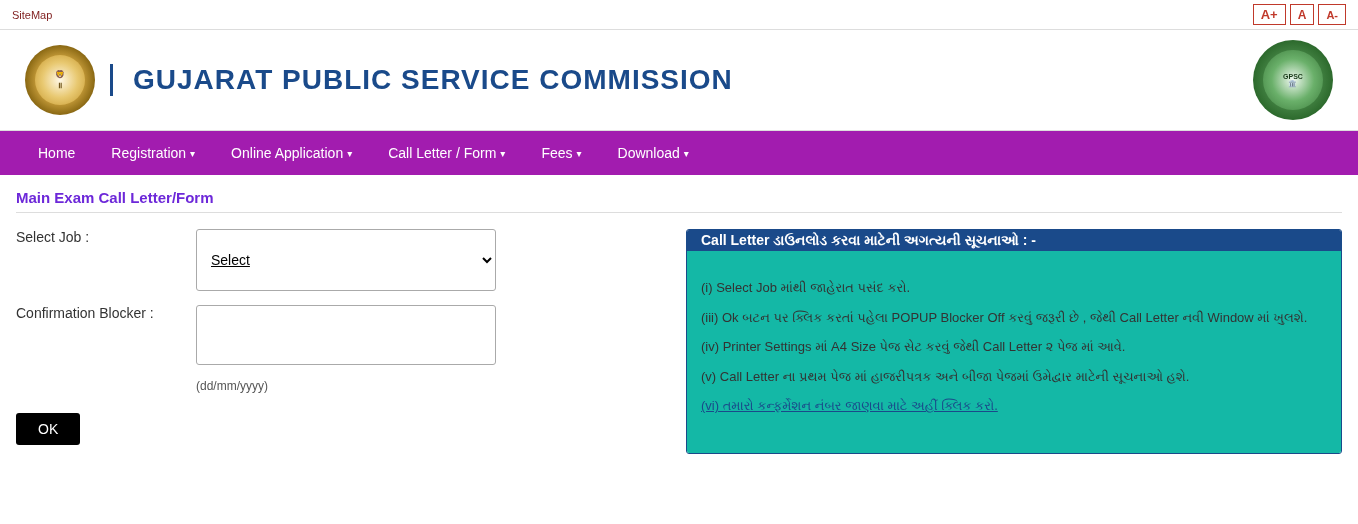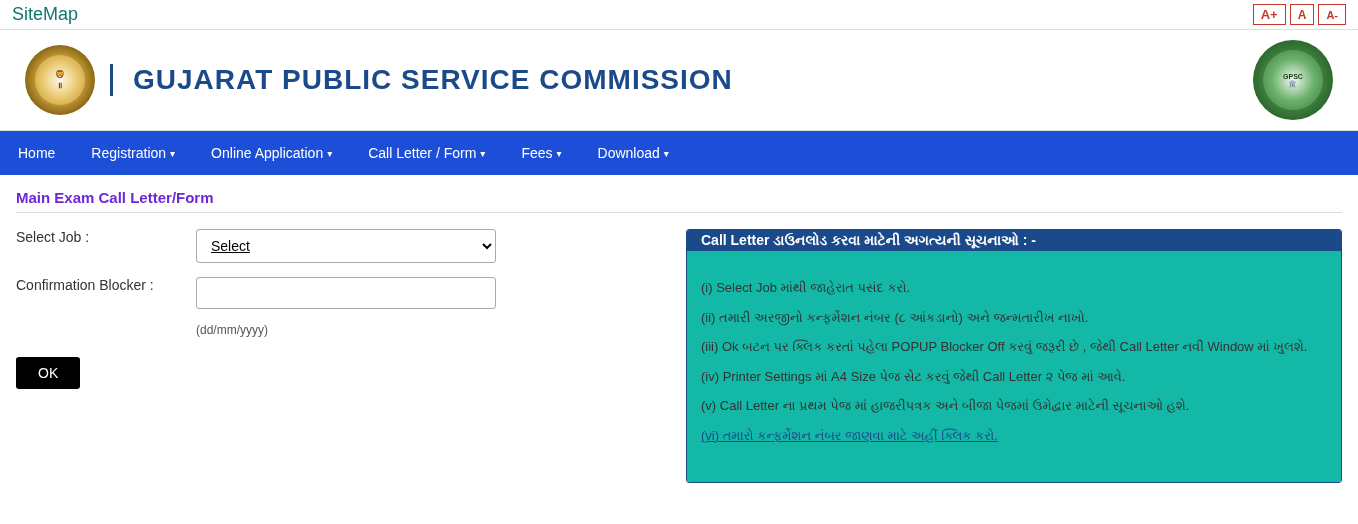--- a/index.html
+++ b/index.html
@@ -8,22 +8,22 @@
     
     .top-bar {
       display: flex;
       justify-content: space-between;
       align-items: center;
       padding: 4px 12px;
       border-bottom: 1px solid #ddd;
       background: #fff;
     }
     .sitemap-link {
-      color: #0f766e;
-      font-size: 18px;
+      color: #7f1d1d;
+      font-size: 11px;
       text-decoration: none;
       cursor: pointer;
     }
     .font-controls {
       display: flex;
       gap: 4px;
     }
     .font-btn {
       border: 1px solid #c0392b;
       color: #c0392b;
@@ -67,24 +67,24 @@
     .header-logo-right {
       width: 90px;
       height: 80px;
       display: flex;
       align-items: center;
       justify-content: center;
     }
 
     
     .nav-bar {
-      background: #1d4ed8;
-      display: flex;
-      align-items: center;
-      padding: 0 0;
+      background: #a21caf;
+      display: flex;
+      align-items: center;
+      padding: 0 20px;
     }
     .nav-item {
       color: #fff;
       padding: 14px 18px;
       cursor: pointer;
       font-size: 14px;
       white-space: nowrap;
       display: flex;
       align-items: center;
       gap: 4px;
@@ -126,21 +126,21 @@
       color: #333;
       font-weight: normal;
     }
     .form-control {
       flex: 1;
       max-width: 300px;
     }
     .form-control select,
     .form-control input {
       width: 100%;
-      padding: 7px 10px;
+      padding: 21px 10px;
       border: 1px solid #aaa;
       border-radius: 3px;
       font-size: 14px;
       background: #fff;
       text-decoration: underline;
     }
     .form-hint {
       font-size: 12px;
       color: #555;
       margin-top: 14px;
@@ -319,21 +319,20 @@
 
       <div style="margin-top: 14px;">
         <button class="ok-btn">OK</button>
       </div>
     </div>
 
     <div class="info-box">
       <div class="info-box-header">Call Letter ડાઉનલોડ કરવા માટેની અગત્યની સૂચનાઓ : -</div>
       <div class="info-box-body">
         <div class="info-item">(i) Select Job માંથી જાહેરાત પસંદ કરો.</div>
-        <div class="info-item">(ii) તમારી અરજીનો કન્ફર્મેશન નંબર (૮ આંકડાનો) અને જન્મતારીખ નાખો.</div>
         <div class="info-item">(iii) Ok બટન પર ક્લિક કરતાં પહેલા POPUP Blocker Off કરવું જરૂરી છે , જેથી Call Letter નવી Window માં ખુલશે.</div>
         <div class="info-item">(iv) Printer Settings માં A4 Size પેજ સેટ કરવું જેથી Call Letter ૨ પેજ માં આવે.</div>
         <div class="info-item">(v) Call Letter ના પ્રથમ પેજ માં હાજરીપત્રક અને બીજા પેજમાં ઉમેદ્વાર માટેની સૂચનાઓ હશે.</div>
         <div class="info-item" style="color:#1a4a8a; cursor:pointer; text-decoration:underline;">(vi) તમારો કન્ફર્મેશન નંબર જાણવા માટે અહીં ક્લિક કરો.</div>
       </div>
     </div>
   </div>
 </div>
 
 </body></html>

